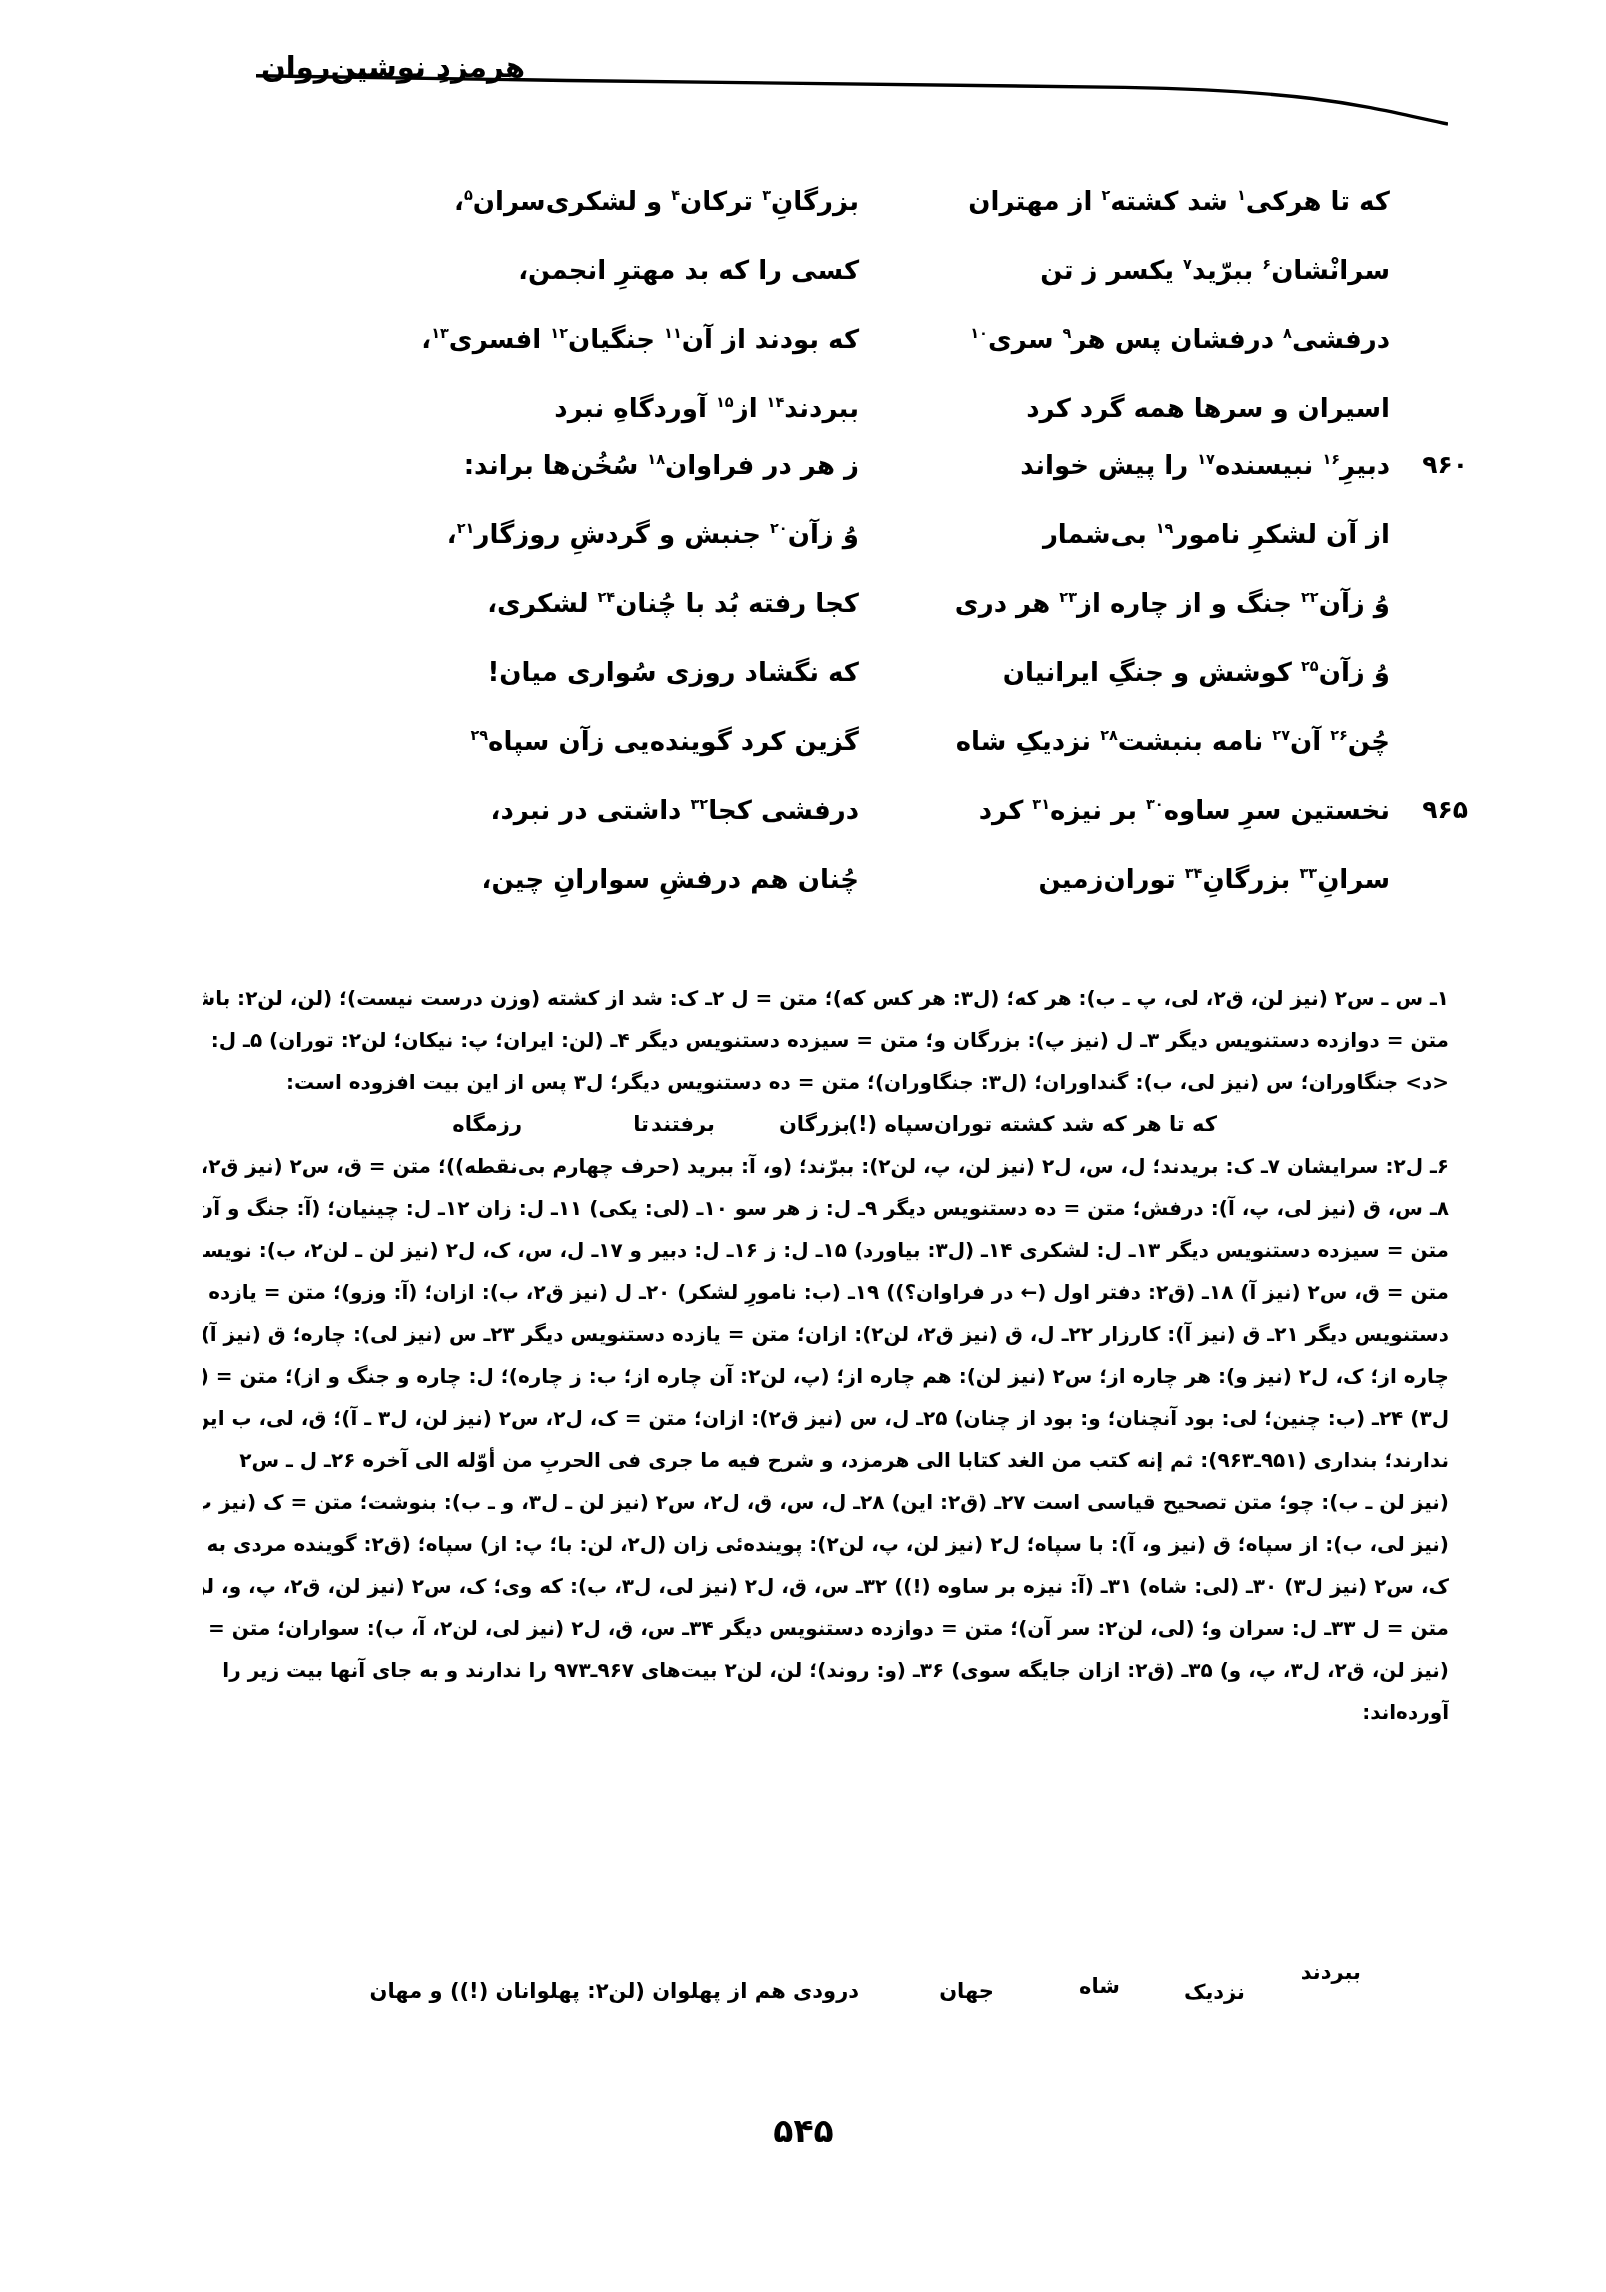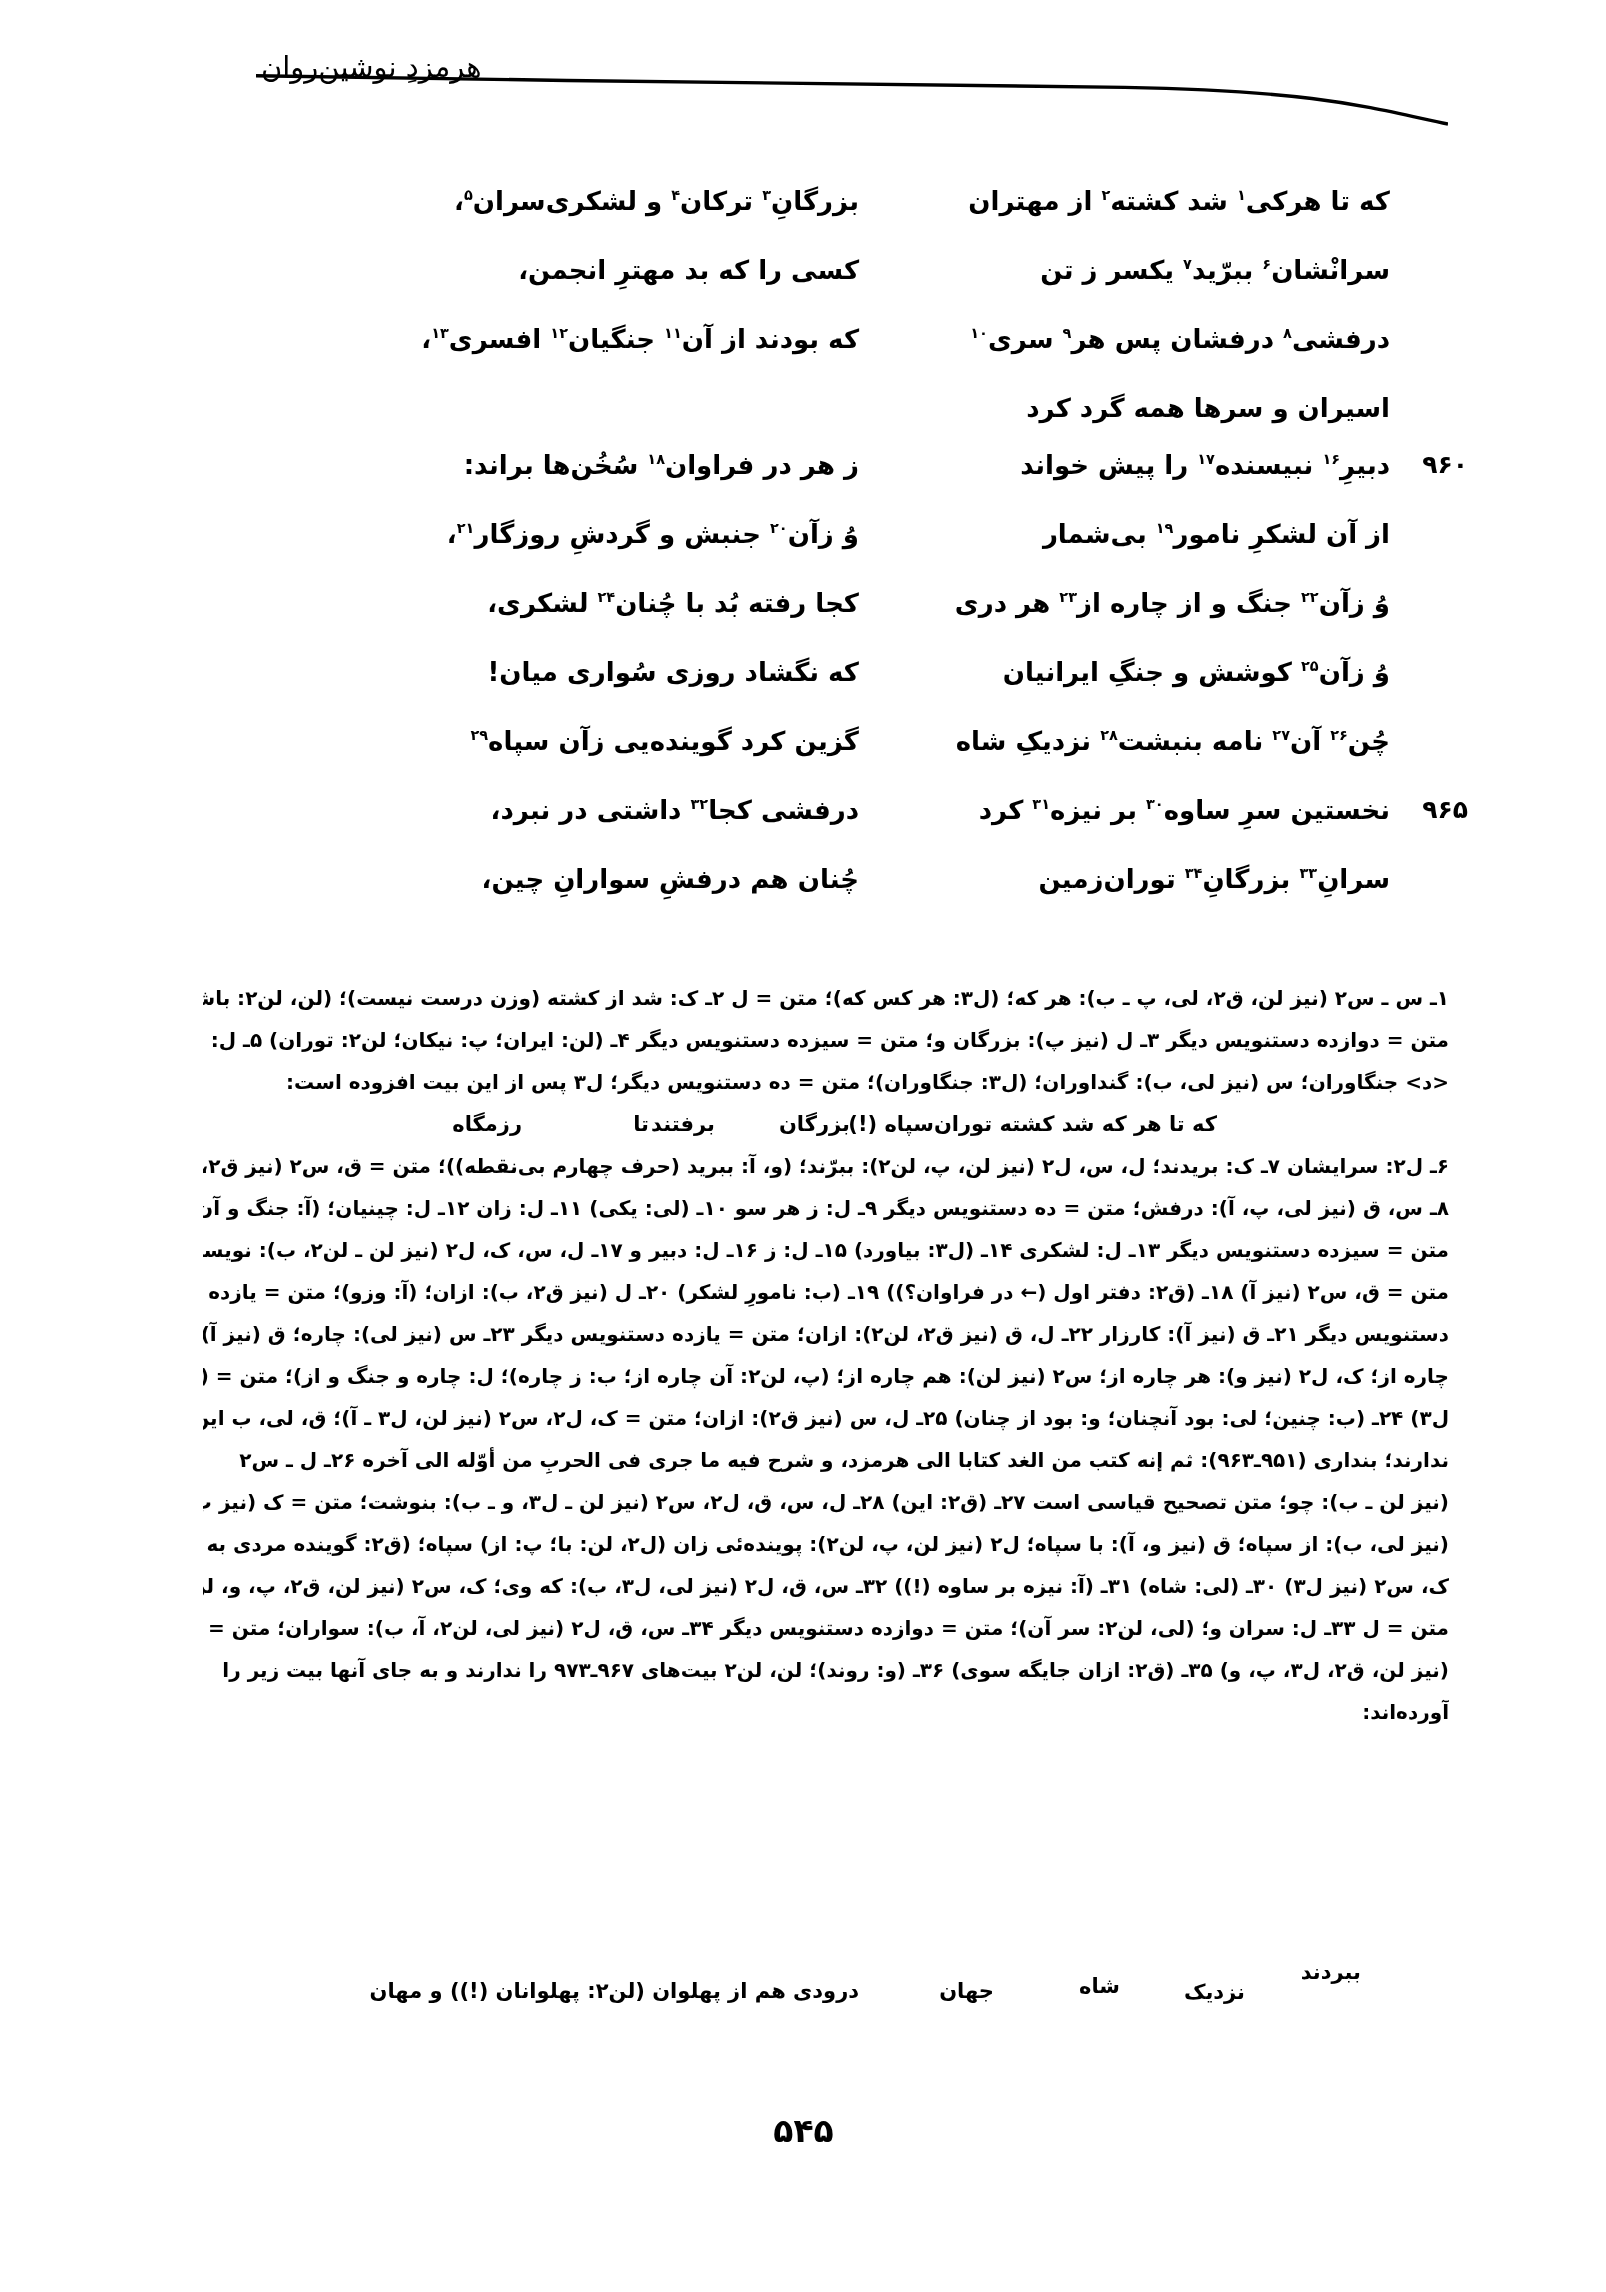--- a/index.html
+++ b/index.html
@@ -1,19 +1,19 @@
 <!DOCTYPE html>
 <html><head>
 <meta charset="utf-8">
 <style>
   html, body { margin:0; padding:0; background:#ffffff; }
   body { width:1607px; height:2292px; position:relative; overflow:hidden;
          font-family:"DejaVu Sans", sans-serif; color:#000; }
   .page { position:absolute; left:0; top:0; width:1607px; height:2292px; }
-  .running-head { position:absolute; left:261px; top:50px; font-size:29px; font-weight:normal;
+  .running-head { position:absolute; left:261px; top:50px; font-size:29px; font-weight:bold;
                   direction:rtl; white-space:nowrap; }
   .head-rule { position:absolute; left:256px; top:68px; width:1192px; height:58px; }
   .verses { position:absolute; left:367px; width:1062px; direction:rtl; }
   .verse-row { position:relative; height:69px; }
   .hemi { position:absolute; top:0; font-size:26px; font-weight:bold; white-space:nowrap;
           line-height:58px; text-align:justify; }
   .hemi.first { right:0px; width:425px; }
   .hemi.second { right:570px; width:463px; }
   .vnum { position:absolute; right:-17.4px; top:0; font-size:25px; font-weight:bold; line-height:58px; }
   .hemi sup, .fn sup, .fnverse sup { font-size:14.5px; font-weight:bold; vertical-align:super; line-height:0; }
@@ -46,20 +46,21 @@
       <div class="verse-row">
         <div class="hemi first" style="right: 39px;"><span>سرانْشان</span><sup>۶</sup><span> ببرّید</span><sup>۷</sup><span> یکسر ز تن</span></div>
         <div class="hemi second"><span>کسی را که بد مهترِ انجمن،</span></div>
       </div>
       <div class="verse-row">
         <div class="hemi first" style="right: 39px;"><span>درفشی</span><sup>۸</sup><span> درفشان پس هر</span><sup>۹</sup><span> سری</span><sup>۱۰</sup></div>
         <div class="hemi second"><span>که بودند از آن</span><sup>۱۱</sup><span> جنگیان</span><sup>۱۲</sup><span> افسری</span><sup>۱۳</sup><span>،</span></div>
       </div>
       <div class="verse-row">
         <div class="hemi first" style="right: 39px;"><span>اسیران و سرها همه گرد کرد</span></div>
+        <div class="hemi second"><span>ببردند</span><sup>۱۴</sup><span> از</span><sup>۱۵</sup><span> آوردگاهِ نبرد</span></div>
       </div>
     </div>
   <div class="verses" id="verse-block-2" style="top:436px;">
       <div class="verse-row">
         <span class="vnum" style="right: -39px;">۹۶۰</span>
         <div class="hemi first" style="right: 39px;"><span>دبیرِ</span><sup>۱۶</sup><span> نبیسنده</span><sup>۱۷</sup><span> را پیش خواند</span></div>
         <div class="hemi second"><span>ز هر در فراوان</span><sup>۱۸</sup><span> سُخُن‌ها براند:</span></div>
       </div>
       <div class="verse-row">
         <div class="hemi first" style="right: 39px;"><span>از آن لشکرِ نامور</span><sup>۱۹</sup><span> بی‌شمار</span></div>

